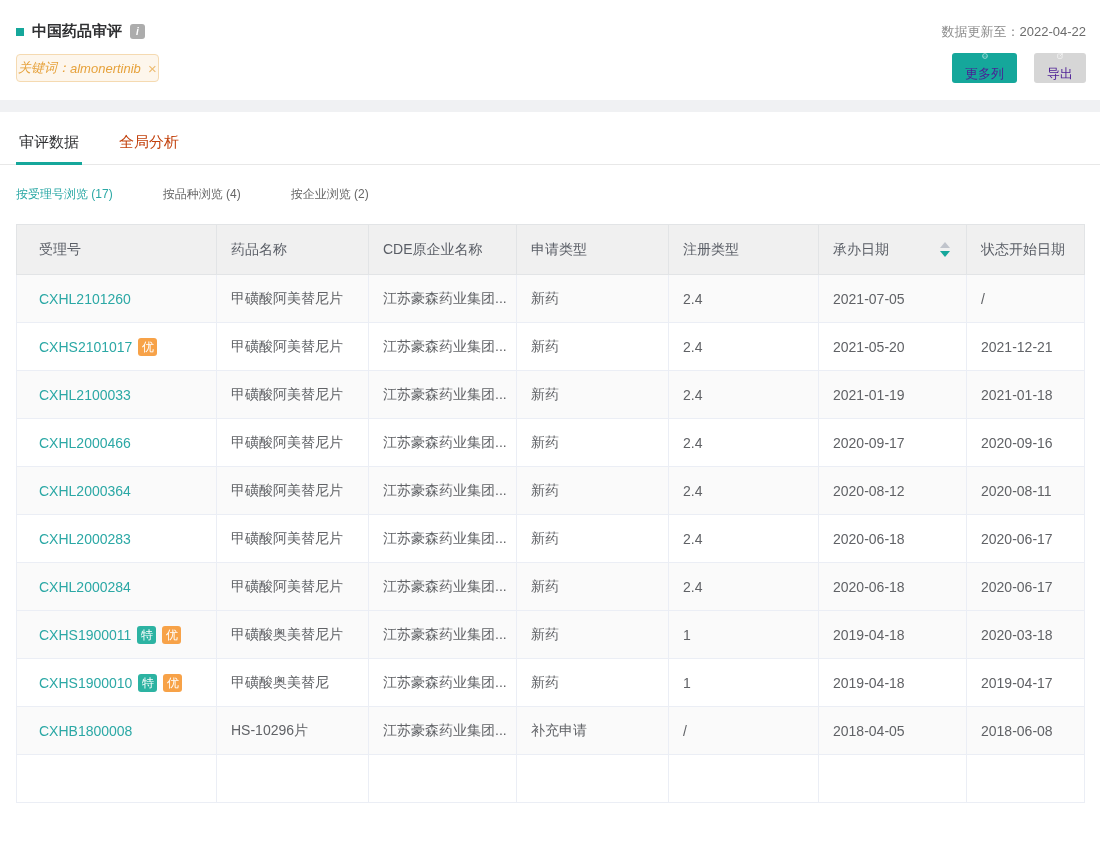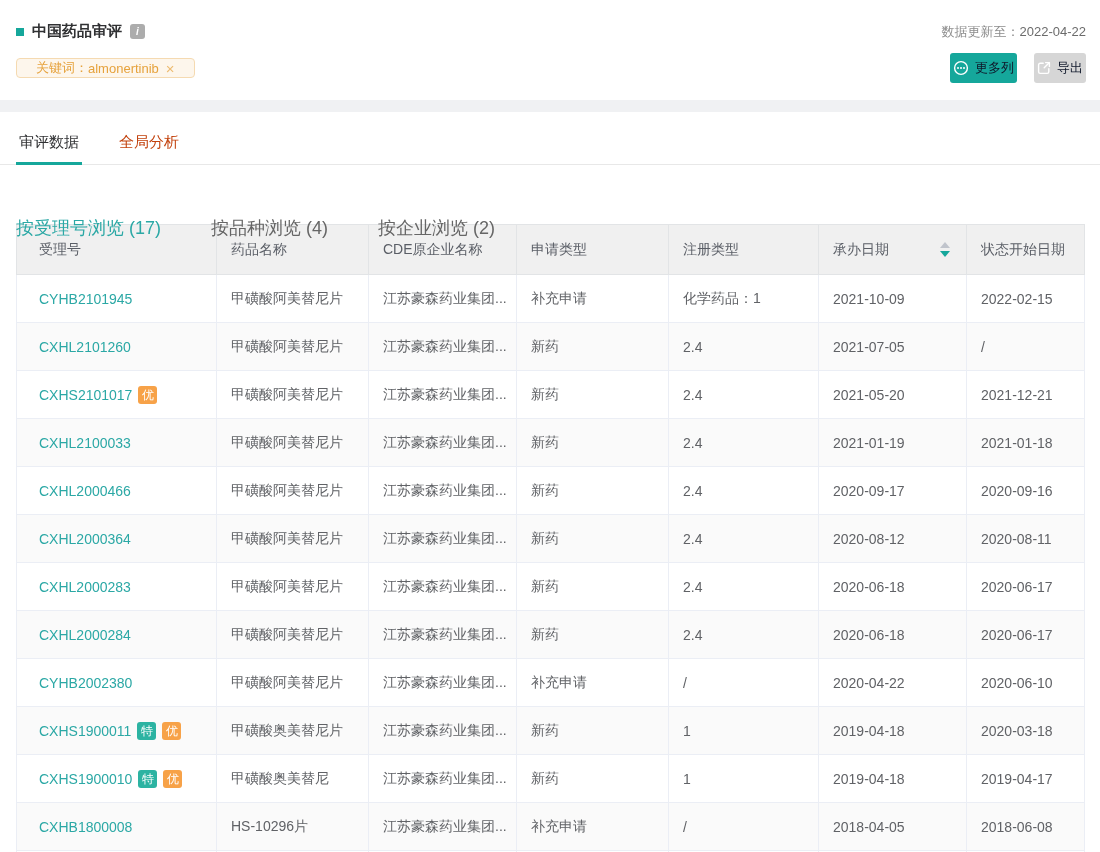--- a/index.html
+++ b/index.html
@@ -21,46 +21,46 @@
   .title{font-size:15px;font-weight:bold;color:#303133;}
   .info-icon{
     width:15px;height:15px;margin-left:8px;background:#ACACAC;border-radius:3px;
     color:#fff;font-size:10px;font-weight:bold;font-style:italic;
     display:inline-flex;align-items:center;justify-content:center;cursor:pointer;
   }
   .updated{font-size:13px;color:#8C8C8C;}
   .updated .date{color:#6b6b6b;}
   .row2{display:flex;justify-content:space-between;align-items:center;margin-top:12px;}
   .tag{
-    display:inline-flex;align-items:center;height:20px;padding:0 19px;
+    display:inline-flex;align-items:center;height:28px;padding:0 1px;
     background:var(--tag-bg);border:1px solid var(--tag-border);border-radius:4px;
-    color:var(--tag-text);font-size:13px;
+    color:var(--tag-text);font-size:13px;font-style:italic;
   }
   .tag-close{margin-left:7px;font-size:15px;line-height:1;cursor:pointer;opacity:.7;}
   .actions{display:flex;gap:17px;}
   .btn{
-    display:inline-flex;align-items:center;gap:6px;height:30px;padding:0 3px;
-    border:none;border-radius:3px;color:#0f172a;font-size:13px;cursor:pointer;
-    font-family:inherit;white-space:nowrap;
+    display:inline-flex;align-items:center;gap:6px;height:30px;padding:0 13px;
+    border:none;border-radius:3px;color:#4c1d95;font-size:13px;cursor:pointer;
+    font-family:inherit;white-space:nowrap;flex-direction:column;
   }
   .btn-teal{background:var(--accent);}
   .btn-gray{background:var(--gray-btn);}
   .btn svg{display:block;}
   
   .band{height:12px;background:#F0F1F3;}
   
   .tabs{display:flex;gap:34px;padding:12px 16px 0;border-bottom:1px solid #E8E8E8;}
   .tab{
     font-size:15px;color:#c2410c;padding:9px 3px 10px;cursor:pointer;
     border-bottom:3px solid transparent;margin-bottom:-1px;
   }
   .tab.active{color:#303133;font-weight:normal;border-bottom-color:var(--accent);}
   
   .subtabs{display:flex;gap:50px;padding:21px 16px 0;height:59px;}
-  .subtab{font-size:18px;color:#666;cursor:pointer;margin-top:30px;}
+  .subtab{font-size:12px;color:#666;cursor:pointer;}
   .subtab.active{color:var(--link);}
   
   table.grid{
     margin:0 16px;width:1068px;border-collapse:collapse;table-layout:fixed;
     font-size:14px;
   }
   .grid th,.grid td{
     border:1px solid var(--border);white-space:nowrap;overflow:hidden;
     text-align:left;padding:0 8px 0 14px;
   }
@@ -163,29 +163,20 @@
                 <span class="carets">
                   <span class="caret-up"></span>
                   <span class="caret-down"></span>
                 </span>
               </div>
             </th>
             <th>状态开始日期</th>
           </tr>
         </thead>
       <tbody id="tbody">
-          <tr>
-            <td class="first"><span class="link">CYHB2101945</span></td>
-            <td>甲磺酸阿美替尼片</td>
-            <td>江苏豪森药业集团...</td>
-            <td>补充申请</td>
-            <td>化学药品：1</td>
-            <td>2021-10-09</td>
-            <td>2022-02-15</td>
-          </tr>
           <tr class="stripe">
             <td class="first"><span class="link">CXHL2101260</span></td>
             <td>甲磺酸阿美替尼片</td>
             <td>江苏豪森药业集团...</td>
             <td>新药</td>
             <td>2.4</td>
             <td>2021-07-05</td>
             <td>/</td>
           </tr>
           <tr>
@@ -234,29 +225,20 @@
             <td>2020-06-17</td>
           </tr>
           <tr class="stripe">
             <td class="first"><span class="link">CXHL2000284</span></td>
             <td>甲磺酸阿美替尼片</td>
             <td>江苏豪森药业集团...</td>
             <td>新药</td>
             <td>2.4</td>
             <td>2020-06-18</td>
             <td>2020-06-17</td>
-          </tr>
-          <tr>
-            <td class="first"><span class="link">CYHB2002380</span></td>
-            <td>甲磺酸阿美替尼片</td>
-            <td>江苏豪森药业集团...</td>
-            <td>补充申请</td>
-            <td>/</td>
-            <td>2020-04-22</td>
-            <td>2020-06-10</td>
           </tr>
           <tr class="stripe">
             <td class="first"><span class="link">CXHS1900011</span><span class="badge badge-teal">特</span><span class="badge badge-orange">优</span></td>
             <td>甲磺酸奥美替尼片</td>
             <td>江苏豪森药业集团...</td>
             <td>新药</td>
             <td>1</td>
             <td>2019-04-18</td>
             <td>2020-03-18</td>
           </tr>

